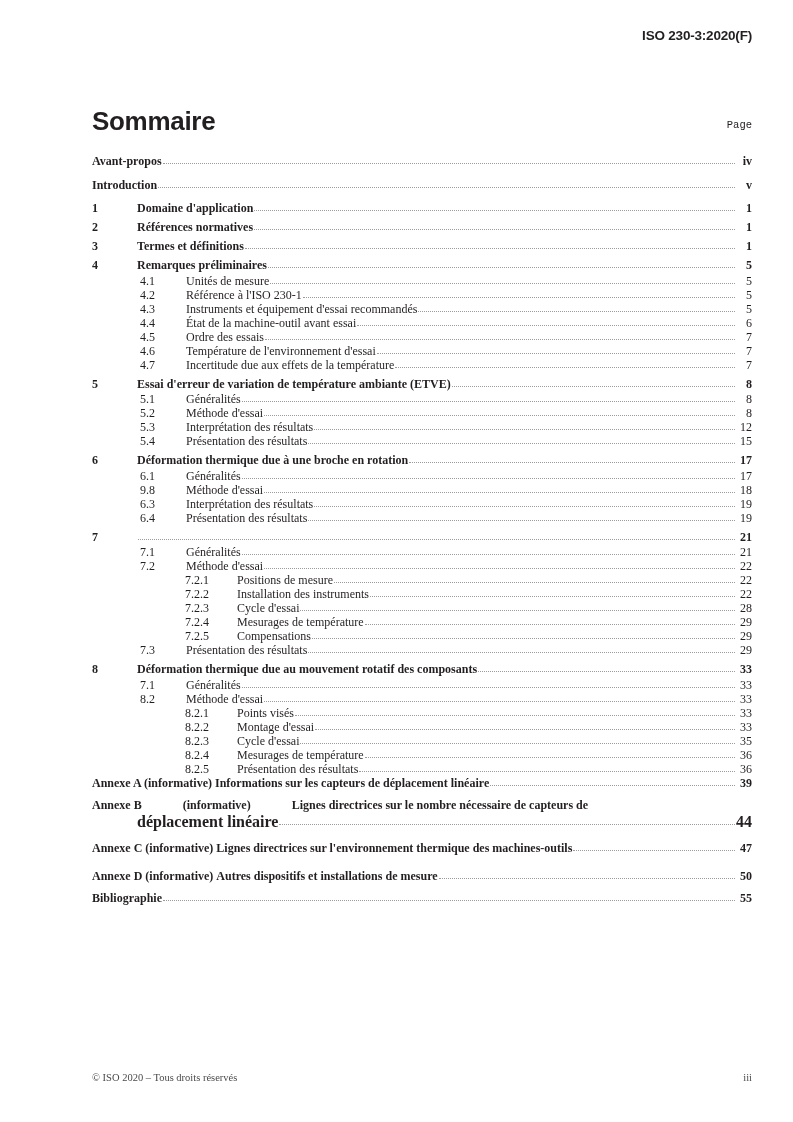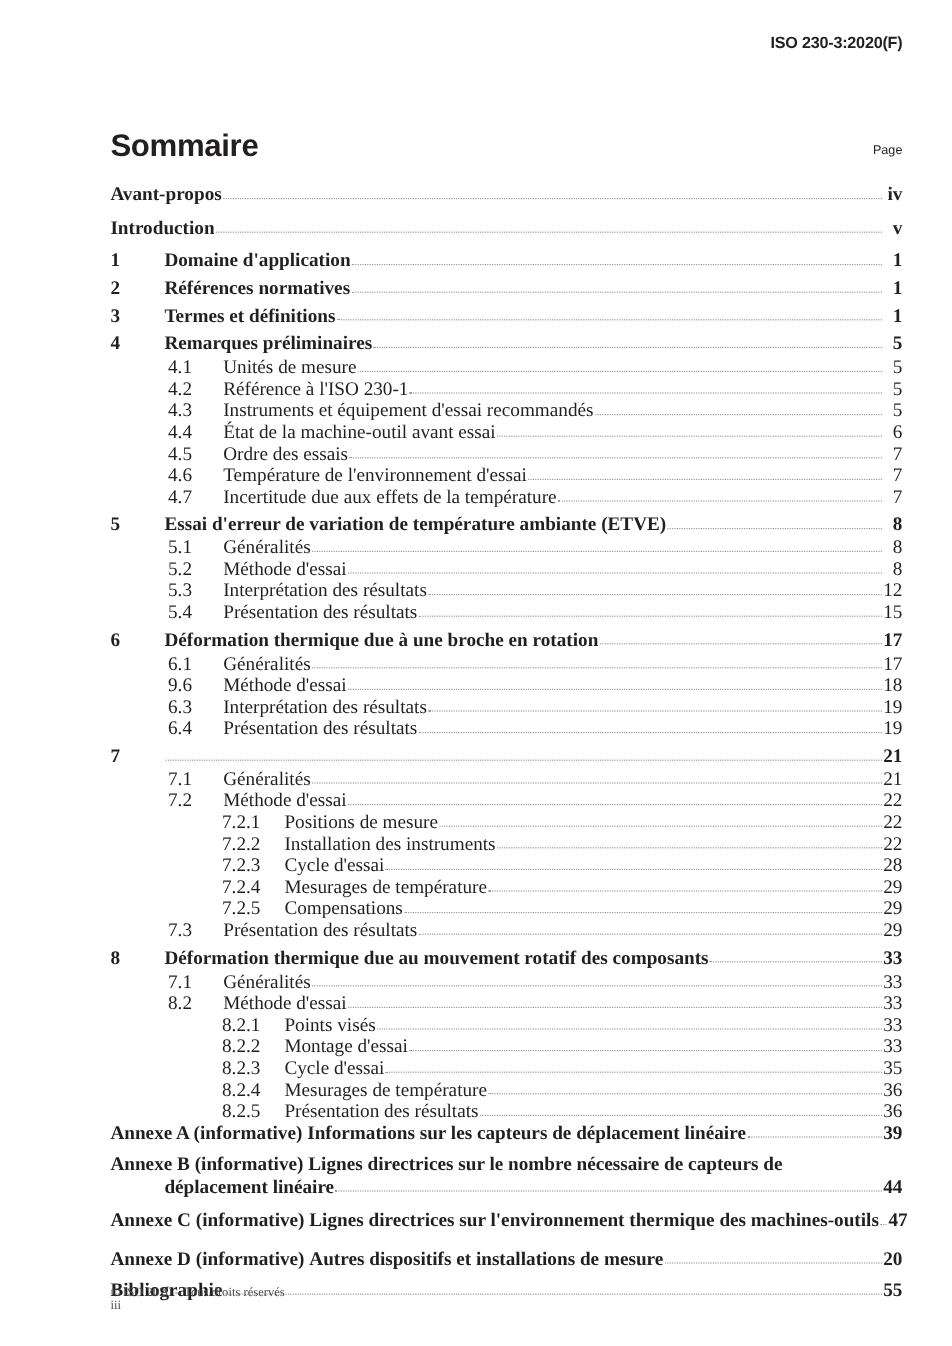--- a/index.html
+++ b/index.html
@@ -51,39 +51,39 @@
   }
   .toc-title {
     font-family: "Liberation Sans", "DejaVu Sans", sans-serif;
     font-weight: bold;
     font-size: 26px;
     letter-spacing: -0.3px;
     line-height: 1;
     color: #231f20;
   }
   .page-label {
-    font-family: Liberation Sans, sans-serif;
+    font-family: Liberation Mono, monospace;
     font-size: 10.5px;
     color: #231f20;
     padding-bottom: 3px;
   }
 
   
   .toc {
     position: absolute;
     top: 155px;
     left: 92px;
     width: 660px;
   }
 
   .toc-entry {
     display: flex;
     align-items: baseline;
     width: 100%;
-    font-size: 16px;
+    font-size: 12px;
     line-height: 1.0;
   }
 
   
   .lvl-front { margin-bottom: 11.5px; }
   .lvl-1     { margin-bottom: 3.5px; margin-top: 7px; }
   .lvl-2     { margin-bottom: 2.0px; }
   .lvl-3     { margin-bottom: 2.0px; }
   .lvl-annex { margin-bottom: 10.5px; }
 
@@ -162,21 +162,20 @@
   .doc-footer {
     position: absolute;
     top: 1072px;
     left: 92px;
     width: 660px;
     display: flex;
     justify-content: space-between;
     align-items: baseline;
     font-size: 10.5px;
     color: #4a4a4a;
-    flex-direction: column;
   }
   .footer-folio { color: #4a4a4a; }
 </style>
 </head>
 <body>
 
 <div class="page">
 
   <div class="doc-header">ISO 230-3:2020(F)</div>
 
@@ -298,21 +297,21 @@
         <span class="leader"></span>
         <span class="pg">17</span>
       </div>
       <div class="toc-entry lvl-2 first-sub">
         <span class="num num-2">6.1</span>
         <span class="label">Généralités</span>
         <span class="leader"></span>
         <span class="pg">17</span>
       </div>
       <div class="toc-entry lvl-2">
-        <span class="num num-2">9.6</span>
+        <span class="num num-2">9.8</span>
         <span class="label">Méthode d'essai</span>
         <span class="leader"></span>
         <span class="pg">18</span>
       </div>
       <div class="toc-entry lvl-2">
         <span class="num num-2">6.3</span>
         <span class="label">Interprétation des résultats</span>
         <span class="leader"></span>
         <span class="pg">19</span>
       </div>
@@ -426,21 +425,21 @@
       <div class="annex-block lvl-annex">
         <div class="toc-entry" style="margin-bottom: 0px;">
           <span class="label">Annexe A </span>
           <span class="label annex-reg">(informative) </span>
           <span class="label">Informations sur les capteurs de déplacement linéaire</span>
           <span class="leader"></span>
           <span class="pg">39</span>
         </div>
       </div>
       <div class="annex-block lvl-annex">
-        <div class="toc-entry" style="margin-bottom: 0px;">
+        <div class="toc-entry" style="margin-bottom: 0px; gap: 38px;">
           <span class="label">Annexe B </span>
           <span class="label annex-reg">(informative) </span>
           <span class="label">Lignes directrices sur le nombre nécessaire de capteurs de</span>
           <span class="leader-none"></span>
         </div>
         <div class="annex-line2">
           <span class="label">déplacement linéaire</span>
           <span class="leader"></span>
           <span class="pg">44</span>
         </div>
@@ -453,21 +452,21 @@
           <span class="leader"></span>
           <span class="pg">47</span>
         </div>
       </div>
       <div class="annex-block lvl-annex">
         <div class="toc-entry" style="margin-bottom: 0px;">
           <span class="label">Annexe D </span>
           <span class="label annex-reg">(informative) </span>
           <span class="label">Autres dispositifs et installations de mesure</span>
           <span class="leader"></span>
-          <span class="pg">20</span>
+          <span class="pg">50</span>
         </div>
       </div>
       <div class="toc-entry lvl-annex">
         <span class="label">Bibliographie</span>
         <span class="leader"></span>
         <span class="pg">55</span>
       </div>
     </div>
 
   <div class="doc-footer">

